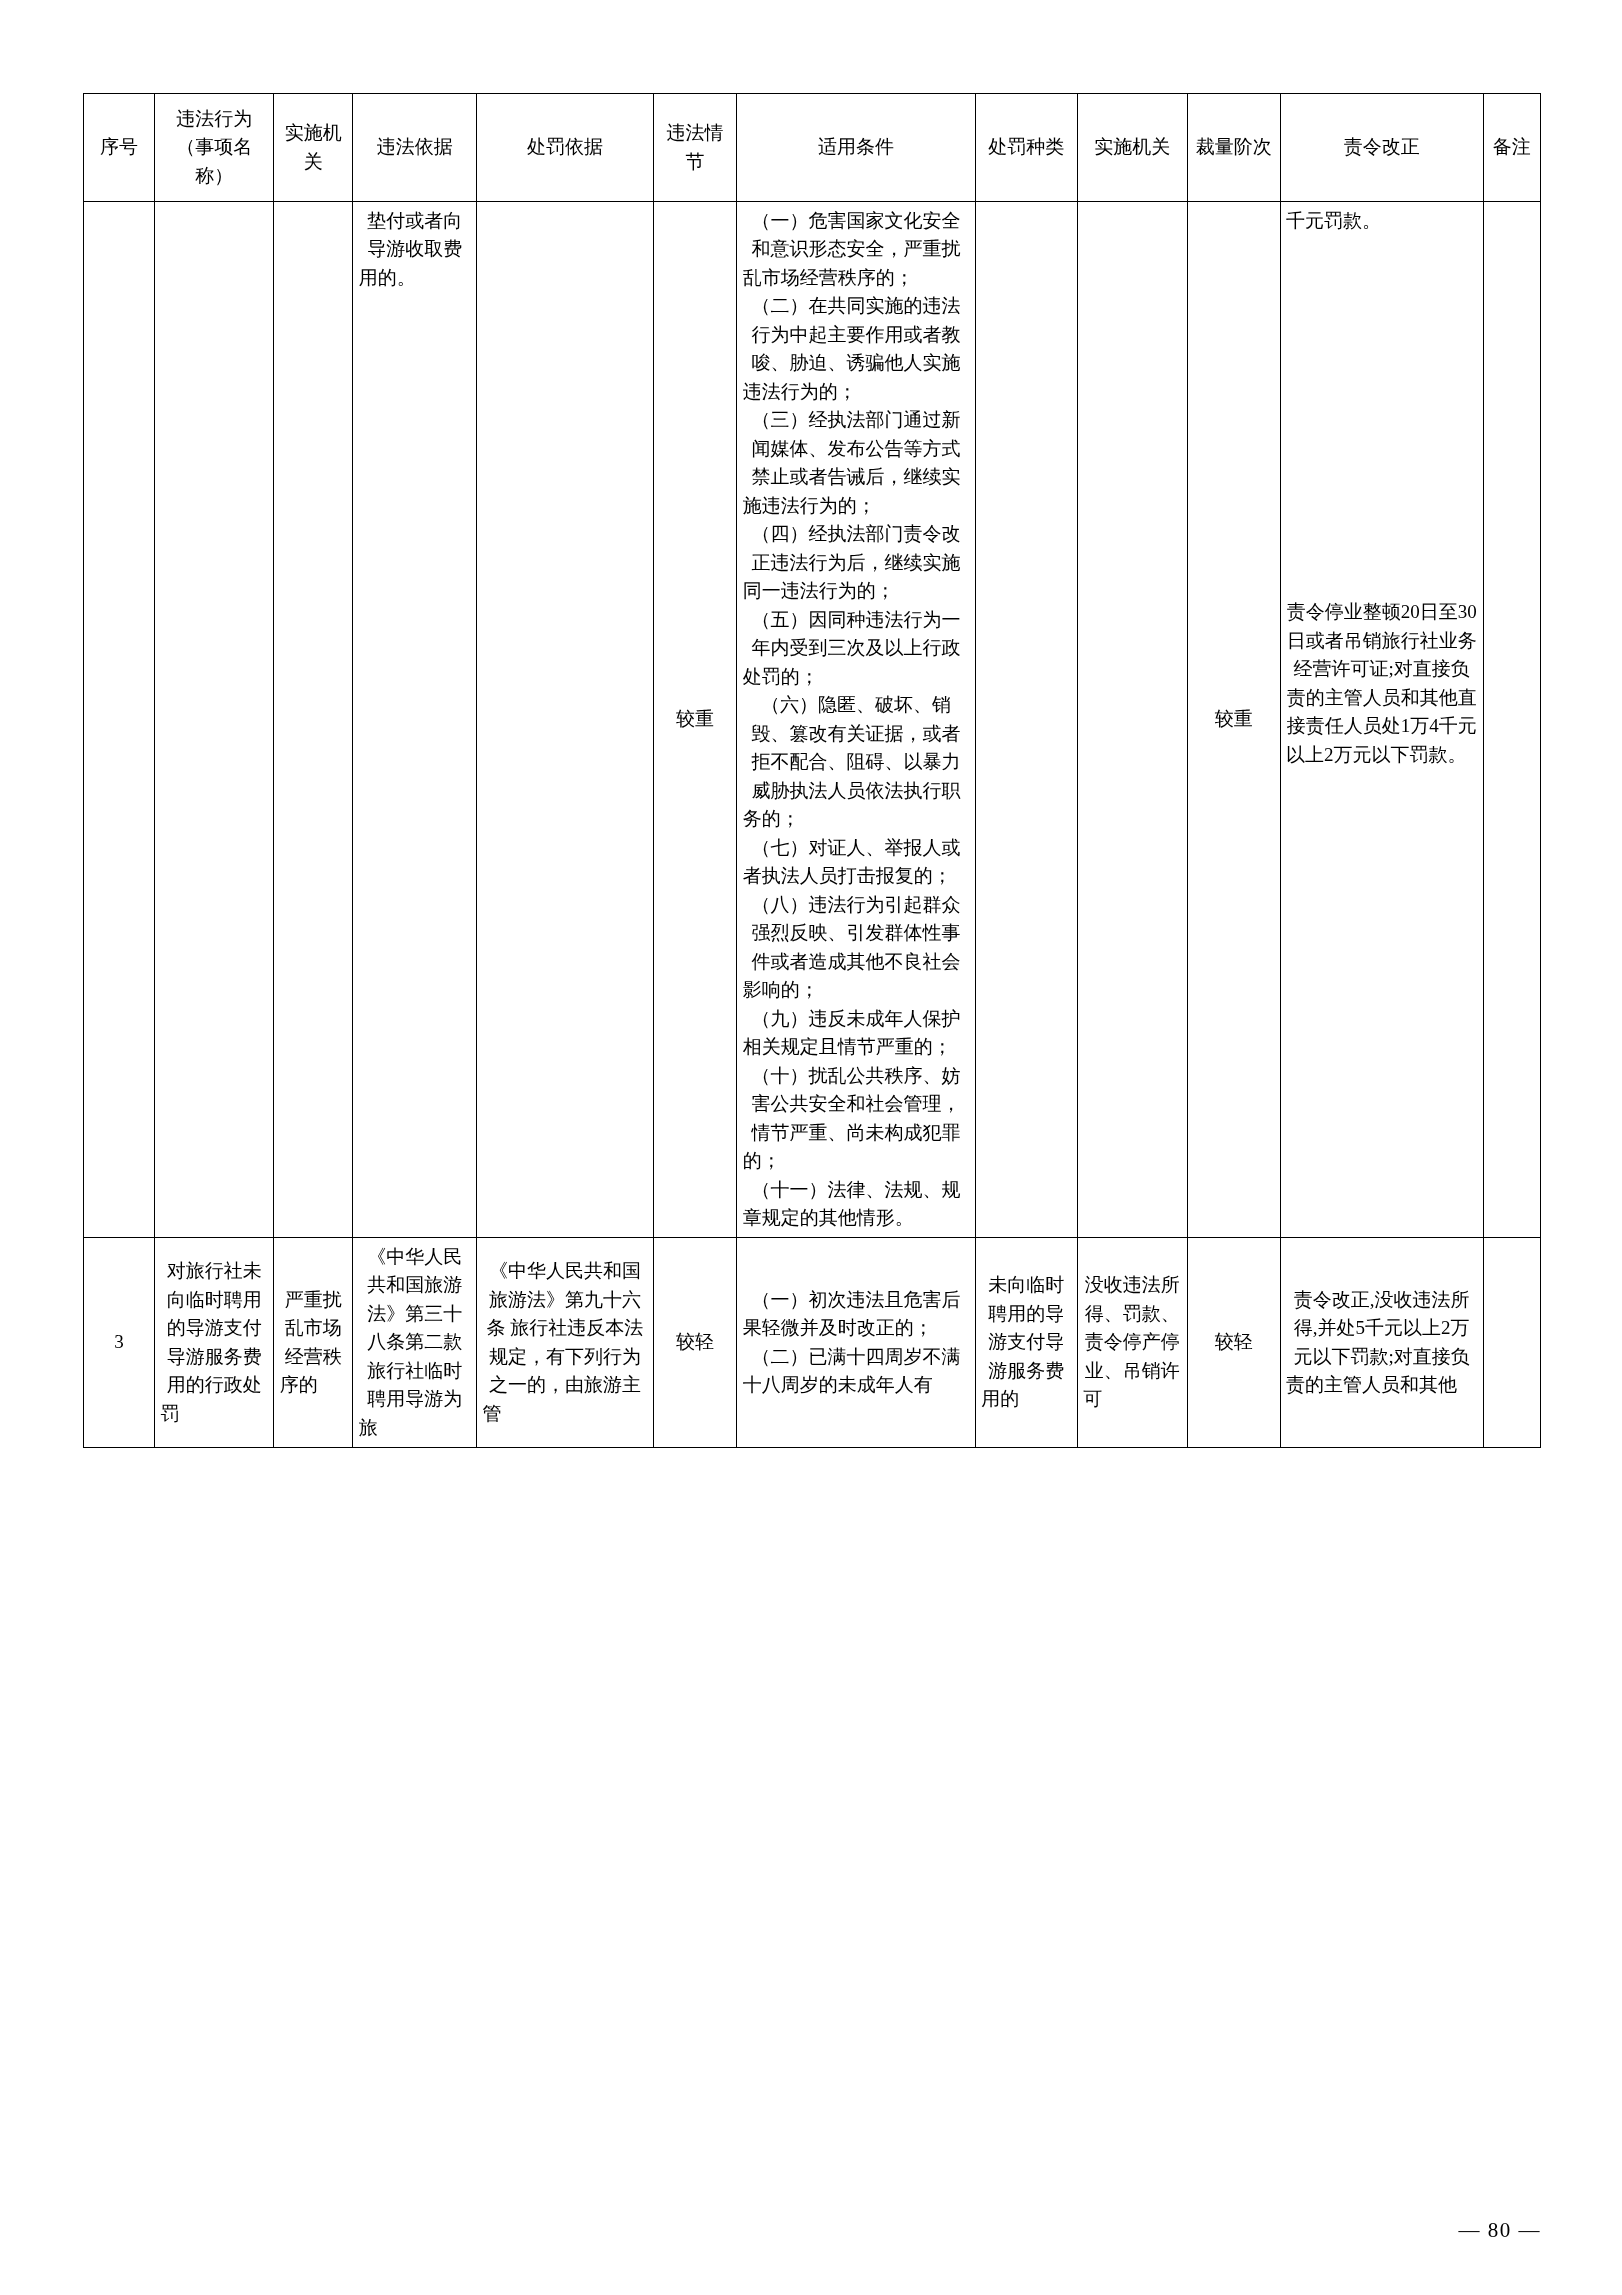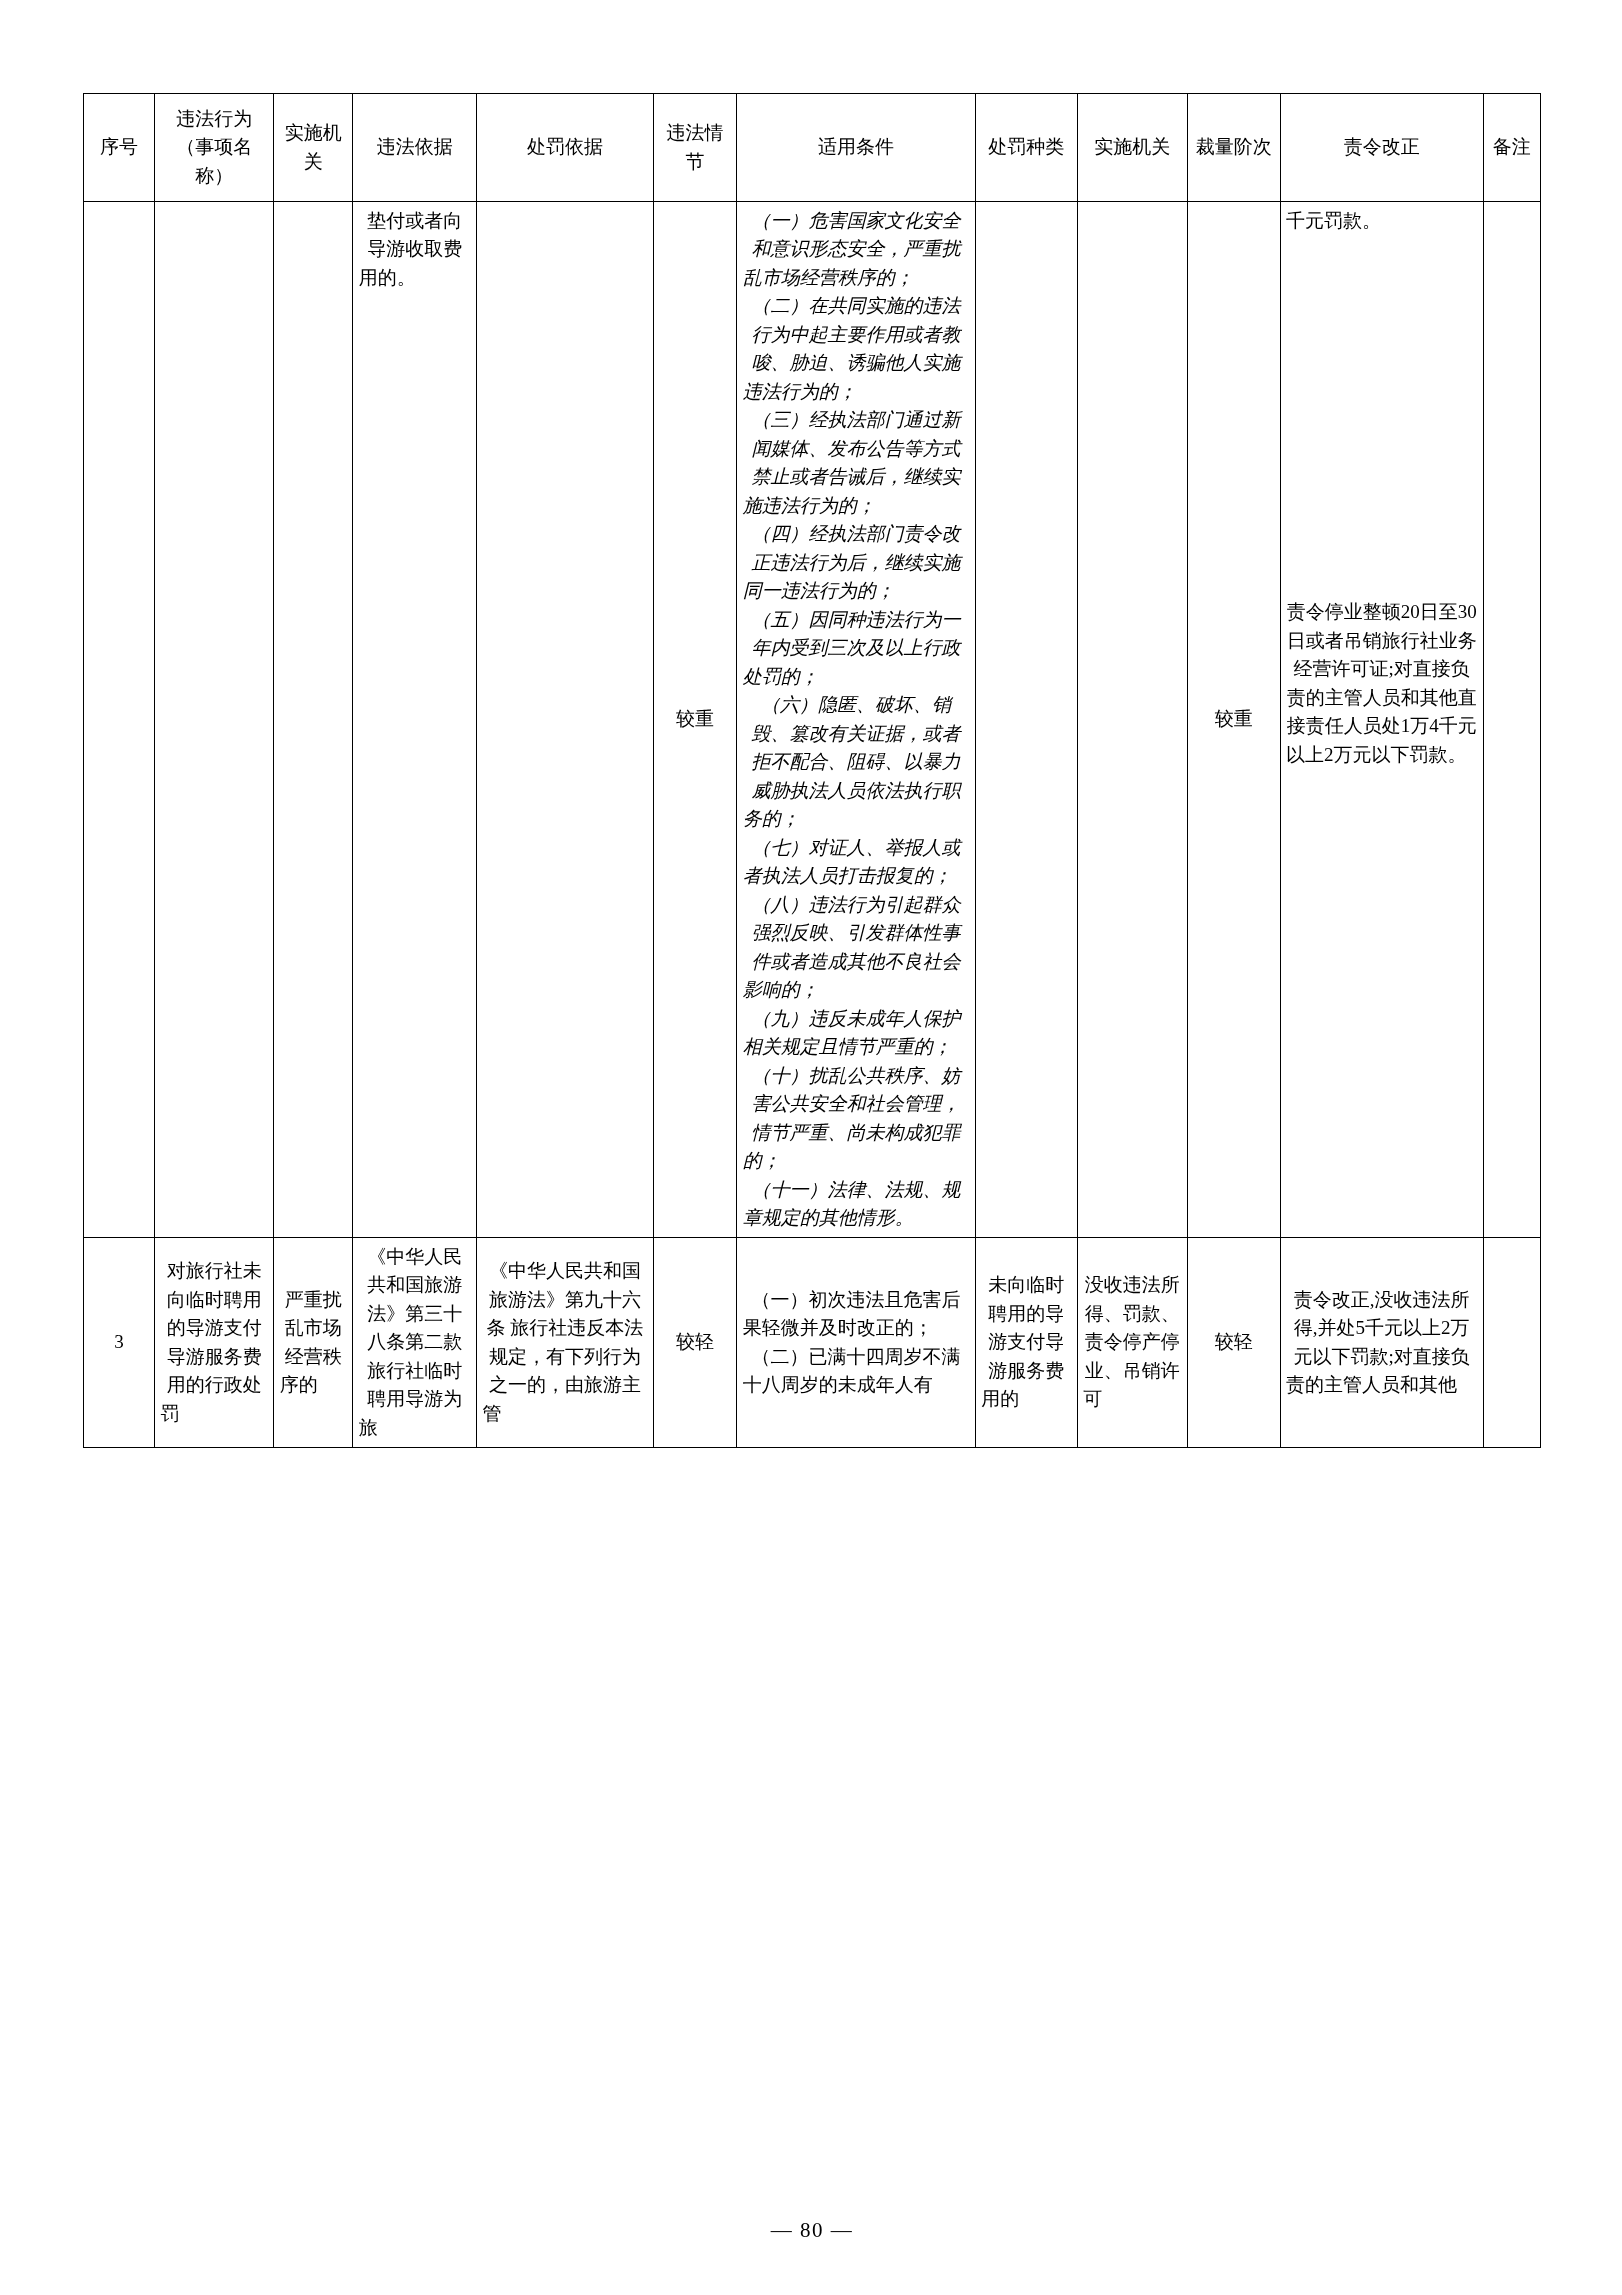--- a/index.html
+++ b/index.html
@@ -67,21 +67,21 @@
   }
   .mid {
     vertical-align: middle !important;
   }
   .footer {
     position: absolute;
     left: 83px;
     top: 2218px;
     width: 1458px;
     font-size: 21px;
-    text-align: center;
+    text-align: right;
     letter-spacing: 1.5px;
   }
   .hdr-two-line { line-height: 1.35; }
 </style>
 </head>
 <body>
 
 <div class="page">
   <div class="table-wrap">
     <table class="doc">
@@ -117,21 +117,21 @@
       </thead>
       <tbody>
 
         <tr>
           <td></td>
           <td></td>
           <td></td>
           <td class="cell-justify">垫付或者向导游收取费用的。</td>
           <td></td>
           <td class="mid">较重</td>
-          <td class="cell-justify conds" style="white-space:pre-line;font-style:italic;">（一）危害国家文化安全和意识形态安全，严重扰乱市场经营秩序的；
+          <td class="cell-justify conds" style="white-space:pre-line;">（一）危害国家文化安全和意识形态安全，严重扰乱市场经营秩序的；
 （二）在共同实施的违法行为中起主要作用或者教唆、胁迫、诱骗他人实施违法行为的；
 （三）经执法部门通过新闻媒体、发布公告等方式禁止或者告诫后，继续实施违法行为的；
 （四）经执法部门责令改正违法行为后，继续实施同一违法行为的；
 （五）因同种违法行为一年内受到三次及以上行政处罚的；
 （六）隐匿、破坏、销毁、篡改有关证据，或者拒不配合、阻碍、以暴力威胁执法人员依法执行职务的；
 （七）对证人、举报人或者执法人员打击报复的；
 （八）违法行为引起群众强烈反映、引发群体性事件或者造成其他不良社会影响的；
 （九）违反未成年人保护相关规定且情节严重的；
 （十）扰乱公共秩序、妨害公共安全和社会管理，情节严重、尚未构成犯罪的；
 （十一）法律、法规、规章规定的其他情形。</td>

